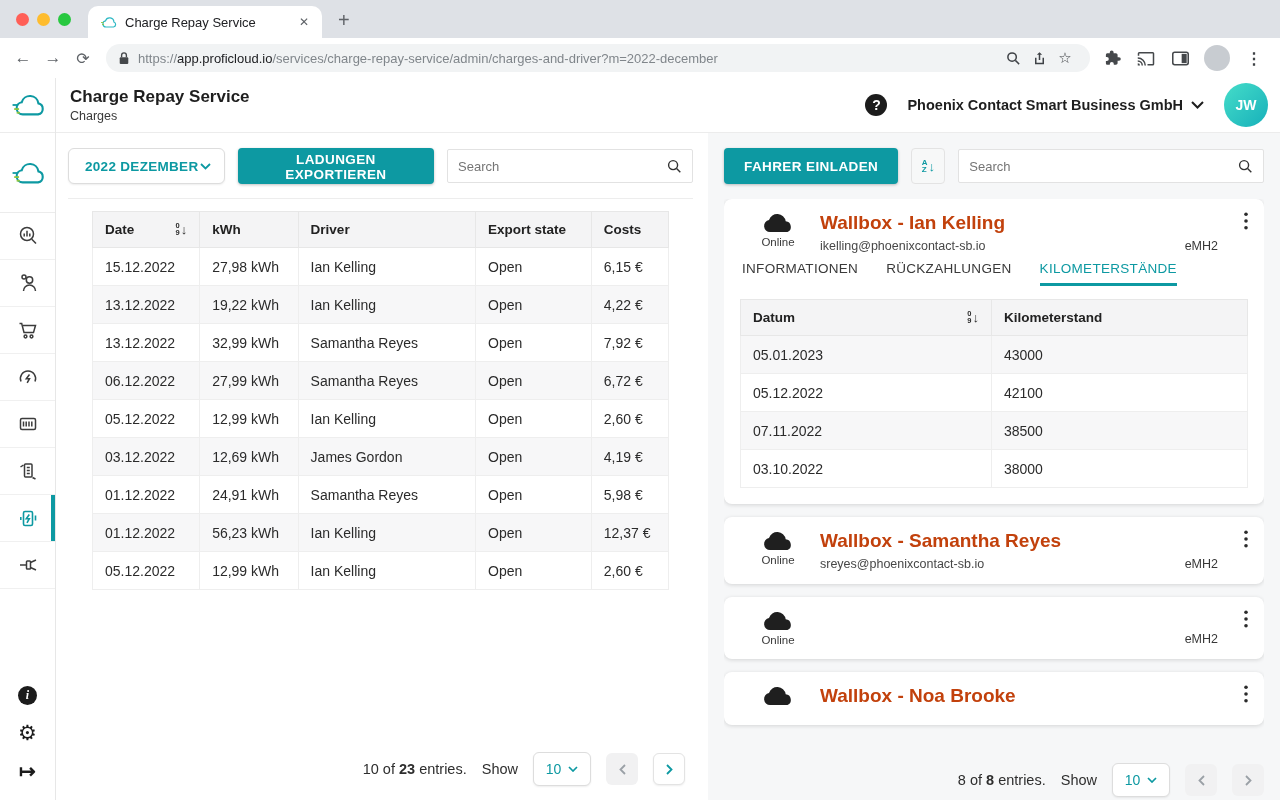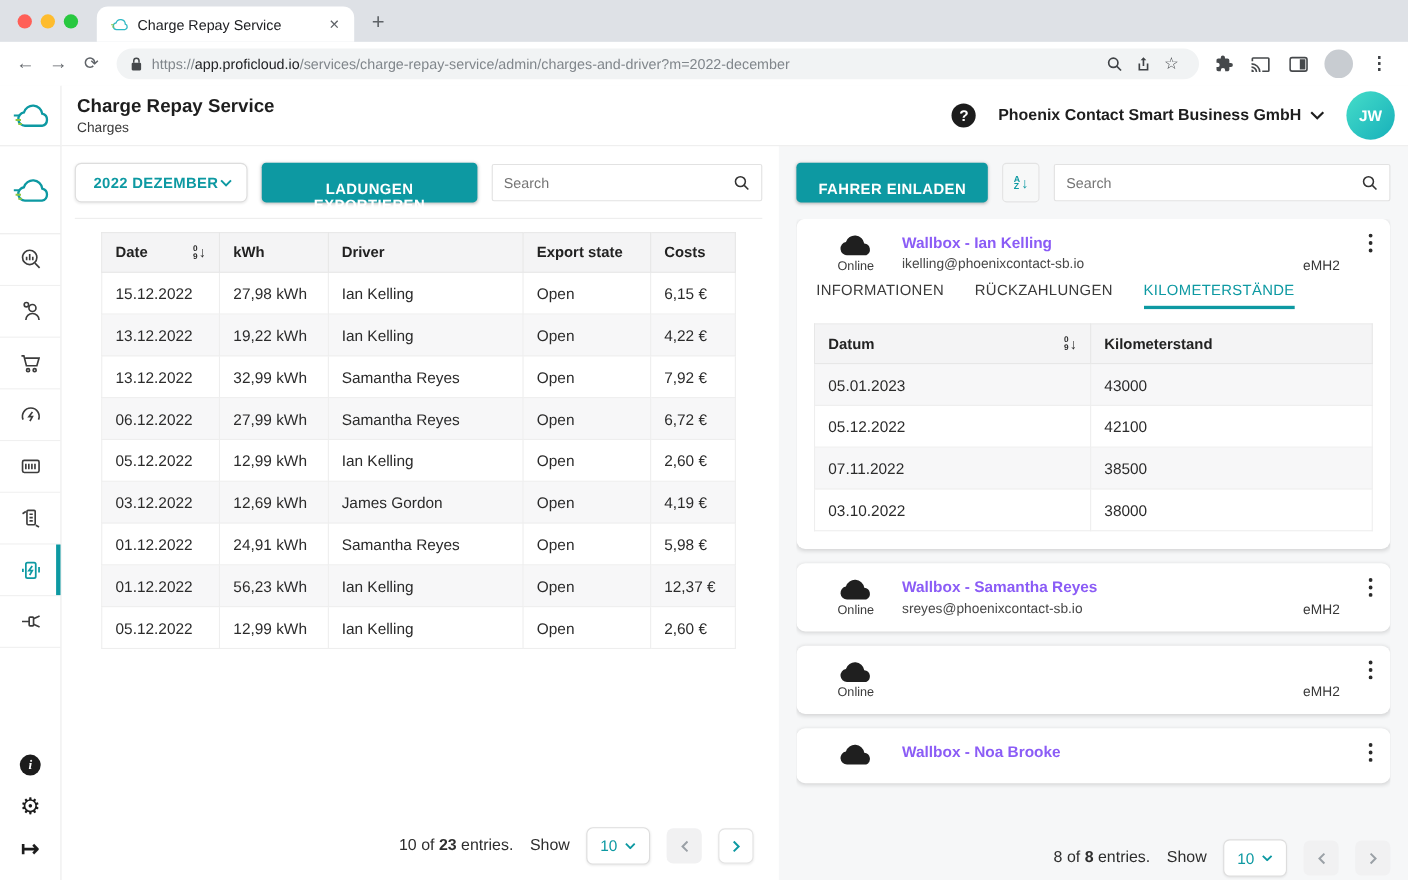--- a/index.html
+++ b/index.html
@@ -50,21 +50,21 @@
   .help-badge { width:22px; height:22px; border-radius:50%; background:#1c1c1c; color:#fff; font-size:14px; font-weight:bold; display:flex; align-items:center; justify-content:center; }
   .org { display:flex; align-items:center; gap:8px; font-size:14.5px; font-weight:bold; color:#1e1e1e; }
   .avatar-user { width:44px; height:44px; border-radius:50%; background:linear-gradient(135deg,#45ddc9,#17b0ba); color:#fff; font-size:14px; font-weight:bold; display:flex; align-items:center; justify-content:center; }
 
   .content { flex:1; display:flex; min-height:0; }
 
   
   .left-pane { width:652px; background:#fff; display:flex; flex-direction:column; padding:0 15px 0 12px; flex-shrink:0; }
   .pane-toolbar { display:flex; align-items:center; gap:13px; padding:15px 0 14px; border-bottom:1px solid #ededed; }
   .btn-month { width:180px; height:36px; background:#fff; border:1px solid #ddd; border-radius:6px; display:flex; align-items:center; justify-content:space-between; padding:0 13px 0 16px; color:#0d99a2; font-weight:bold; font-size:13.5px; letter-spacing:.3px; box-shadow:0 1px 2px rgba(0,0,0,.07); cursor:pointer; }
-  .btn-primary { height:36px; background:#0d99a2; border:none; border-radius:4px; color:#fff; font-weight:bold; font-size:13.5px; letter-spacing:.4px; padding:16px 20px; box-shadow:0 1px 3px rgba(0,0,0,.25); cursor:pointer; font-family:inherit; }
+  .btn-primary { height:36px; background:#0d99a2; border:none; border-radius:4px; color:#fff; font-weight:bold; font-size:13.5px; letter-spacing:.4px; padding:4px 20px; box-shadow:0 1px 3px rgba(0,0,0,.25); cursor:pointer; font-family:inherit; }
   .search { flex:1; height:34px; background:#fff; border:1px solid #e2e2e2; border-radius:2px; display:flex; align-items:center; padding:0 10px;gap:33px; }
   .search input { flex:1; border:none; outline:none; font-size:13px; color:#333; background:transparent; font-family:inherit; }
 
   table.data-table { border-collapse:collapse; width:100%; table-layout:fixed; }
   .charges-wrap { margin:12px 24px 0; }
   .data-table th { background:#f4f4f5; border:1px solid #e7e7e7; text-align:left; font-size:13.5px; font-weight:bold; color:#222; padding:10px 12px; }
   .data-table td { border:1px solid #eeeeee; font-size:14px; color:#2b2b2b; padding:10.5px 12px; background:#fff; }
   .charges-wrap tbody tr:nth-child(even) td { background:#f7f7f8; }
   .th-flex { display:flex; align-items:center; justify-content:space-between; }
   .sort-ico { display:flex; align-items:center; color:#2b2b2b; }
@@ -84,21 +84,21 @@
   .sort-toggle { width:34px; height:36px; background:#f7f8f8; border:1px solid #e3e3e3; border-radius:4px; display:flex; align-items:center; justify-content:center; color:#0d99a2; }
   .sort-letters { display:flex; flex-direction:column; font-size:8px; line-height:7px; font-weight:bold; }
   .right-toolbar .search { flex:1; }
 
   .cards { flex:1; min-height:0; overflow:hidden; display:flex; flex-direction:column; gap:13px; }
   .card { background:#fff; border-radius:8px; box-shadow:0 1px 4px rgba(0,0,0,.14); padding:13px 16px 13px; position:relative; flex-shrink:0; }
   .card-head { display:flex; gap:16px; }
   .cloud-col { width:52px; margin-left:12px; display:flex; flex-direction:column; align-items:center; flex-shrink:0; }
   .online { font-size:11.5px; color:#3a3a3a; margin-top:2px; }
   .head-main { min-width:0; }
-  .card-title { font-size:14px; font-weight:bold; color:#8b5cf6; }
+  .card-title { font-size:19px; font-weight:bold; color:#c2410c; }
   .card-email { font-size:12.5px; color:#474747; margin-top:5px; }
   .head-right { margin-left:auto; display:flex; flex-direction:column; justify-content:flex-end; padding-right:30px; }
   .model { font-size:12.5px; color:#383838; }
   .kebab { position:absolute; top:13px; right:16px; cursor:pointer; }
 
   .tabs { display:flex; gap:28px; margin-top:8px; padding-left:2px; }
   .tab-item { font-size:13.5px; letter-spacing:.3px; color:#3a3a3a; padding-bottom:7px; cursor:pointer; }
   .tab-item.active { color:#0d99a2; border-bottom:3px solid #0d99a2; }
   .km-wrap { margin-top:13px; }
   .km-wrap tbody tr:nth-child(odd) td { background:#f7f7f8; }

